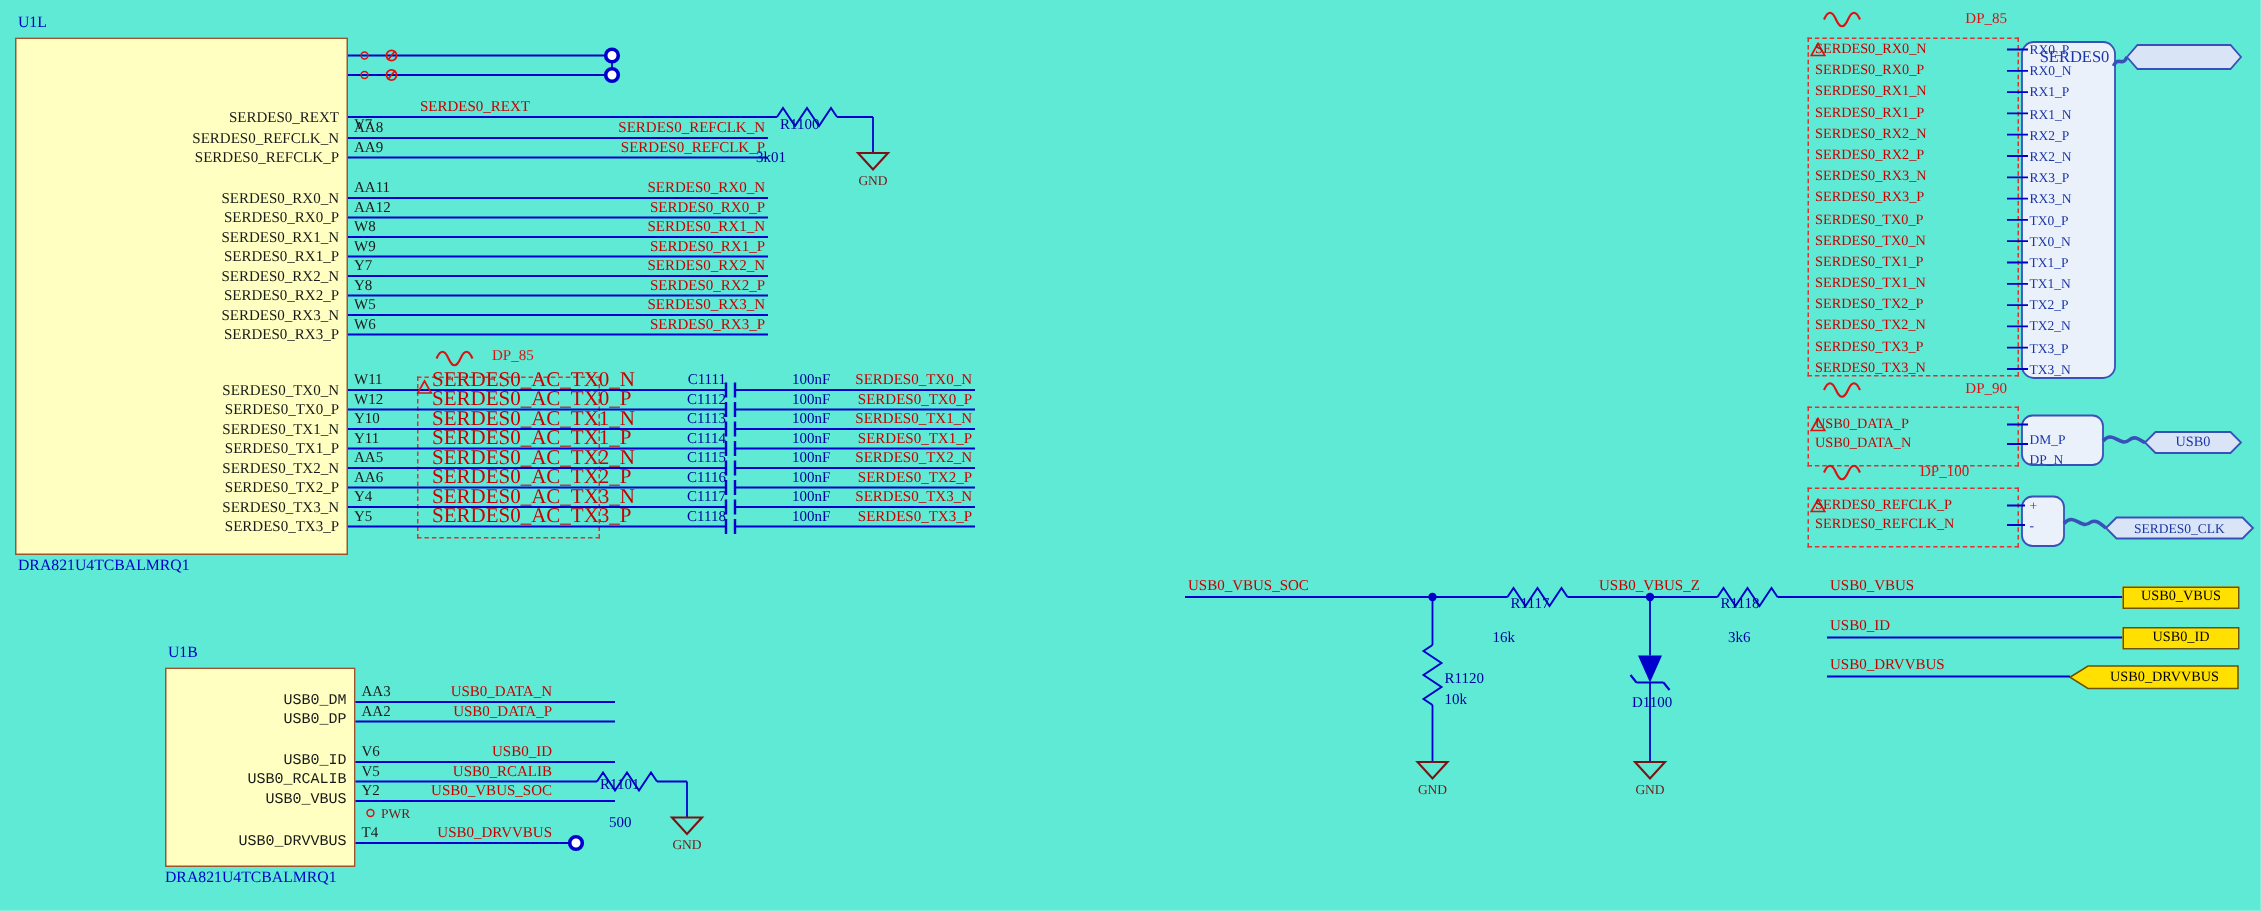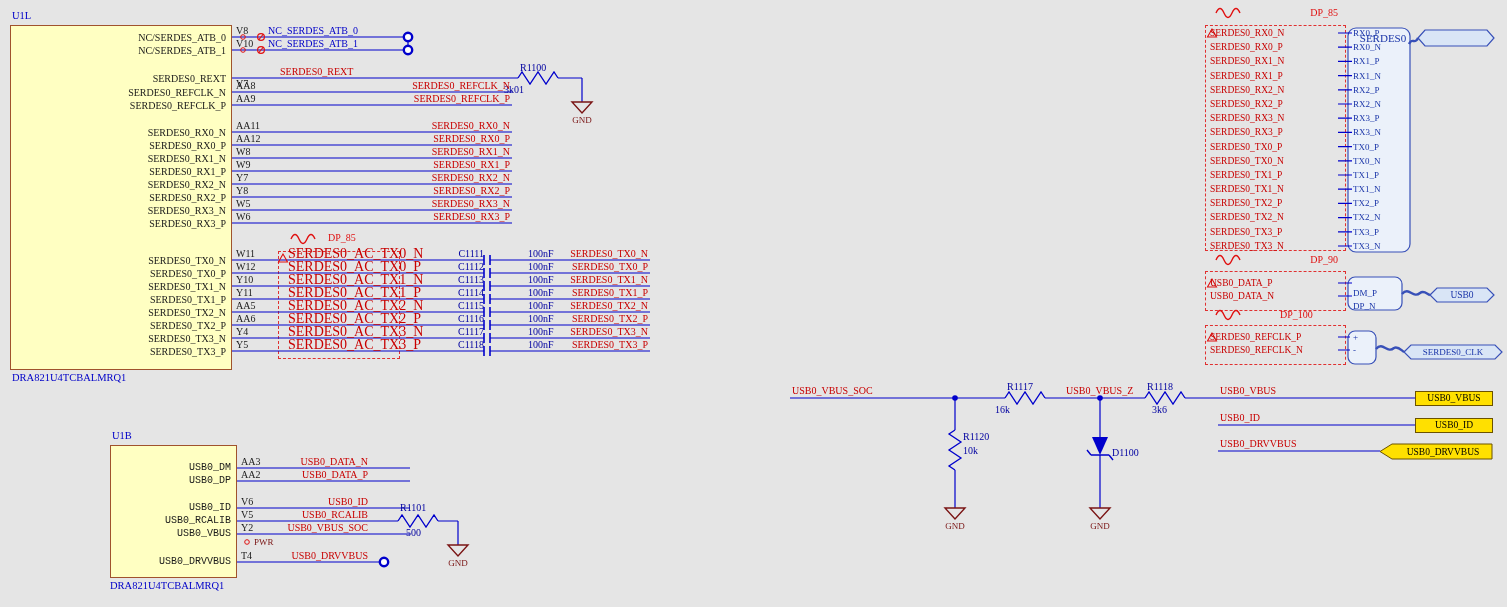--- a/index.html
+++ b/index.html
@@ -1,23 +1,23 @@
 <!DOCTYPE html>
 <html><head>
 <meta charset="utf-8">
 <style>
   *{margin:0;padding:0;box-sizing:border-box;}
   body{background:#FCFCF6;font-family:"Liberation Serif",serif;}
-  #scene{position:relative;width:1507px;height:607px;background:#e5e5e5;overflow:hidden;}
+  #scene{position:relative;width:1507px;height:607px;background:#5eead4;overflow:hidden;}
   .comp-box{position:absolute;background:#FFFFC2;border:1.5px solid #A0522D;}
   .dashed{position:absolute;border:1px dashed #E03030;}
   .t{position:absolute;height:11px;line-height:11px;font-size:10px;white-space:nowrap;}
   .c-pin{color:#1a1a1a;}
   .c-net{color:#C80000;}
-  .c-navy{color:#0000A0;}
+  .c-navy{color:#0000A0;margin-top:16px;}
   .ref{position:absolute;color:#0000C8;font-size:10.5px;line-height:11px;white-space:nowrap;}
   .grp{position:absolute;}
   .row13{position:relative;height:13px;}
   .row142{position:relative;height:14.2px;line-height:14.2px;white-space:nowrap;}
   .row13l{position:relative;height:13px;line-height:13px;white-space:nowrap;}
   .hnet{color:#C80000;font-size:9.5px;}
   .hpin{color:#1A35A8;font-size:9px;}
   .g-name{position:absolute;left:0;width:216px;text-align:right;top:1px;height:11px;line-height:11px;font-size:10px;color:#1a1a1a;white-space:nowrap;}
   .g-num{position:absolute;left:226px;top:-6px;height:11px;line-height:11px;font-size:10px;color:#1a1a1a;white-space:nowrap;}
   .g-net-r{position:absolute;right:2px;top:-6px;height:11px;line-height:11px;font-size:10px;color:#C80000;white-space:nowrap;}
@@ -136,35 +136,20 @@
       <path fill="#D9E5F6" stroke="#3850B8" stroke-width="1.2" d="M1418 38 L1425 30 H1487 L1494 38 L1487 46 H1425 Z"></path>
       <path fill="#D9E5F6" stroke="#3850B8" stroke-width="1.2" d="M1430 295 L1437 288 H1487 L1494 295 L1487 302 H1437 Z"></path>
       <path fill="#D9E5F6" stroke="#3850B8" stroke-width="1.2" d="M1404 352 L1411 345 H1495 L1502 352 L1495 359 H1411 Z"></path>
     </g>
     <path fill="#FFE000" stroke="#6B5200" stroke-width="1" d="M1380 451.5 L1392 444 H1492 V459 H1392 Z"></path>
   </svg>
 
   <div class="ref" style="left:12px;top:10px;">U1L</div>
   <div class="ref" style="left:12px;top:372px;">DRA821U4TCBALMRQ1</div>
 
-  <div class="grp" style="left:10px;top:30.5px;width:420px;">
-
-      <div class="row13">
-        <span class="g-name">NC/SERDES_ATB_0</span>
-        <span class="g-num">V8</span>
-        <span class="g-nc">NC_SERDES_ATB_0</span>
-      </div>
-
-      <div class="row13">
-        <span class="g-name">NC/SERDES_ATB_1</span>
-        <span class="g-num">V10</span>
-        <span class="g-nc">NC_SERDES_ATB_1</span>
-      </div>
-
-  </div>
 
   <span class="t c-pin" style="left:10px;top:73px;width:216px;text-align:right;">SERDES0_REXT</span>
   <span class="t c-pin" style="left:236px;top:78px;">V7</span>
   <span class="t c-net" style="left:280px;top:66px;">SERDES0_REXT</span>
   <span class="t c-navy" style="left:520px;top:62px;">R1100</span>
   <span class="t c-navy" style="left:504px;top:84px;text-align:center;">3k01</span>
   <div class="gnd-t" style="left:567px;top:115px;">GND</div>
 
   <div class="grp" style="left:10px;top:85.5px;width:502px;">
 
@@ -474,21 +459,21 @@
 
   <span class="t c-net" style="left:792px;top:385px;">USB0_VBUS_SOC</span>
   <span class="t c-navy" style="left:1007px;top:381px;">R1117</span>
   <span class="t c-navy" style="left:995px;top:404px;">16k</span>
   <span class="t c-net" style="left:1066px;top:385px;">USB0_VBUS_Z</span>
   <span class="t c-navy" style="left:1147px;top:381px;">R1118</span>
   <span class="t c-navy" style="left:1152px;top:404px;">3k6</span>
   <span class="t c-net" style="left:1220px;top:385px;">USB0_VBUS</span>
   <span class="t c-navy" style="left:963px;top:431px;">R1120</span>
   <span class="t c-navy" style="left:963px;top:445px;">10k</span>
-  <span class="t c-navy" style="left:1112px;top:447px;">D1100</span>
+  <span class="t c-navy" style="left:1088px;top:447px;">D1100</span>
   <span class="t c-net" style="left:1220px;top:412px;">USB0_ID</span>
   <span class="t c-net" style="left:1220px;top:438px;">USB0_DRVVBUS</span>
   <div class="gnd-t" style="left:940px;top:521px;">GND</div>
   <div class="gnd-t" style="left:1085px;top:521px;">GND</div>
 
   <div class="port" style="left:1415px;top:391px;width:78px;">USB0_VBUS</div>
   <div class="port" style="left:1415px;top:418px;width:78px;">USB0_ID</div>
   <div style="position:absolute;left:1394px;top:445px;width:98px;height:14px;color:#000;font-size:9.5px;text-align:center;line-height:14px;white-space:nowrap;">USB0_DRVVBUS</div>
 
 </div>

